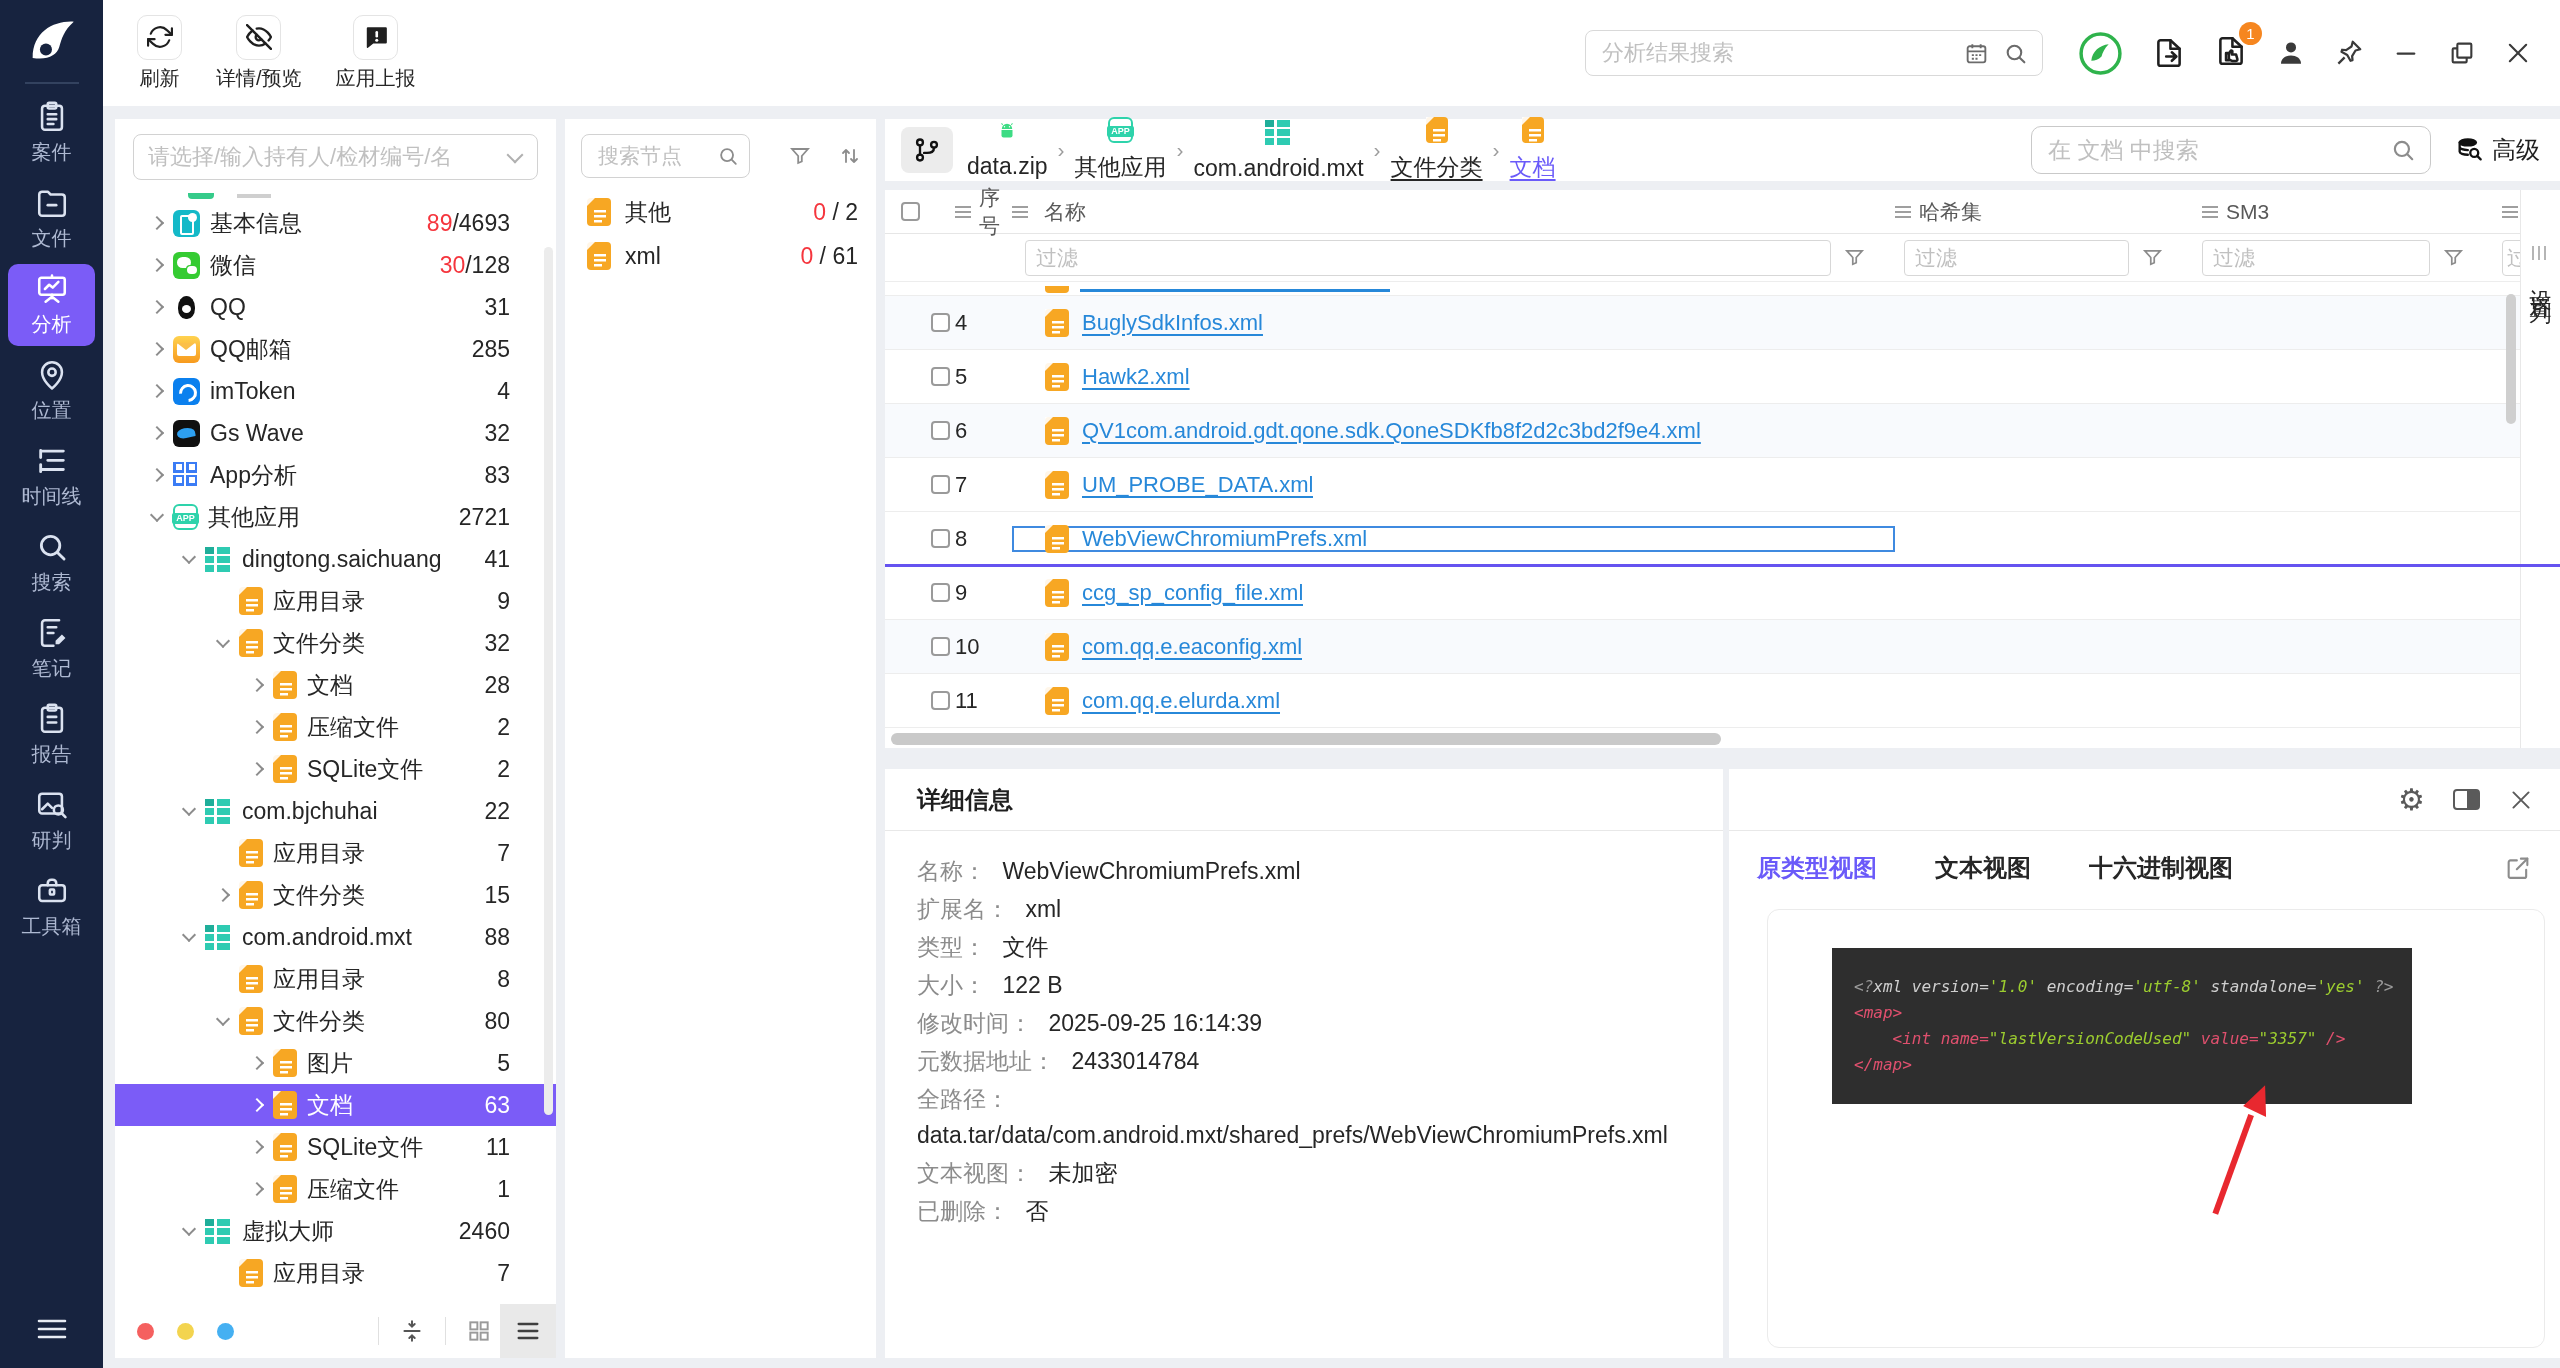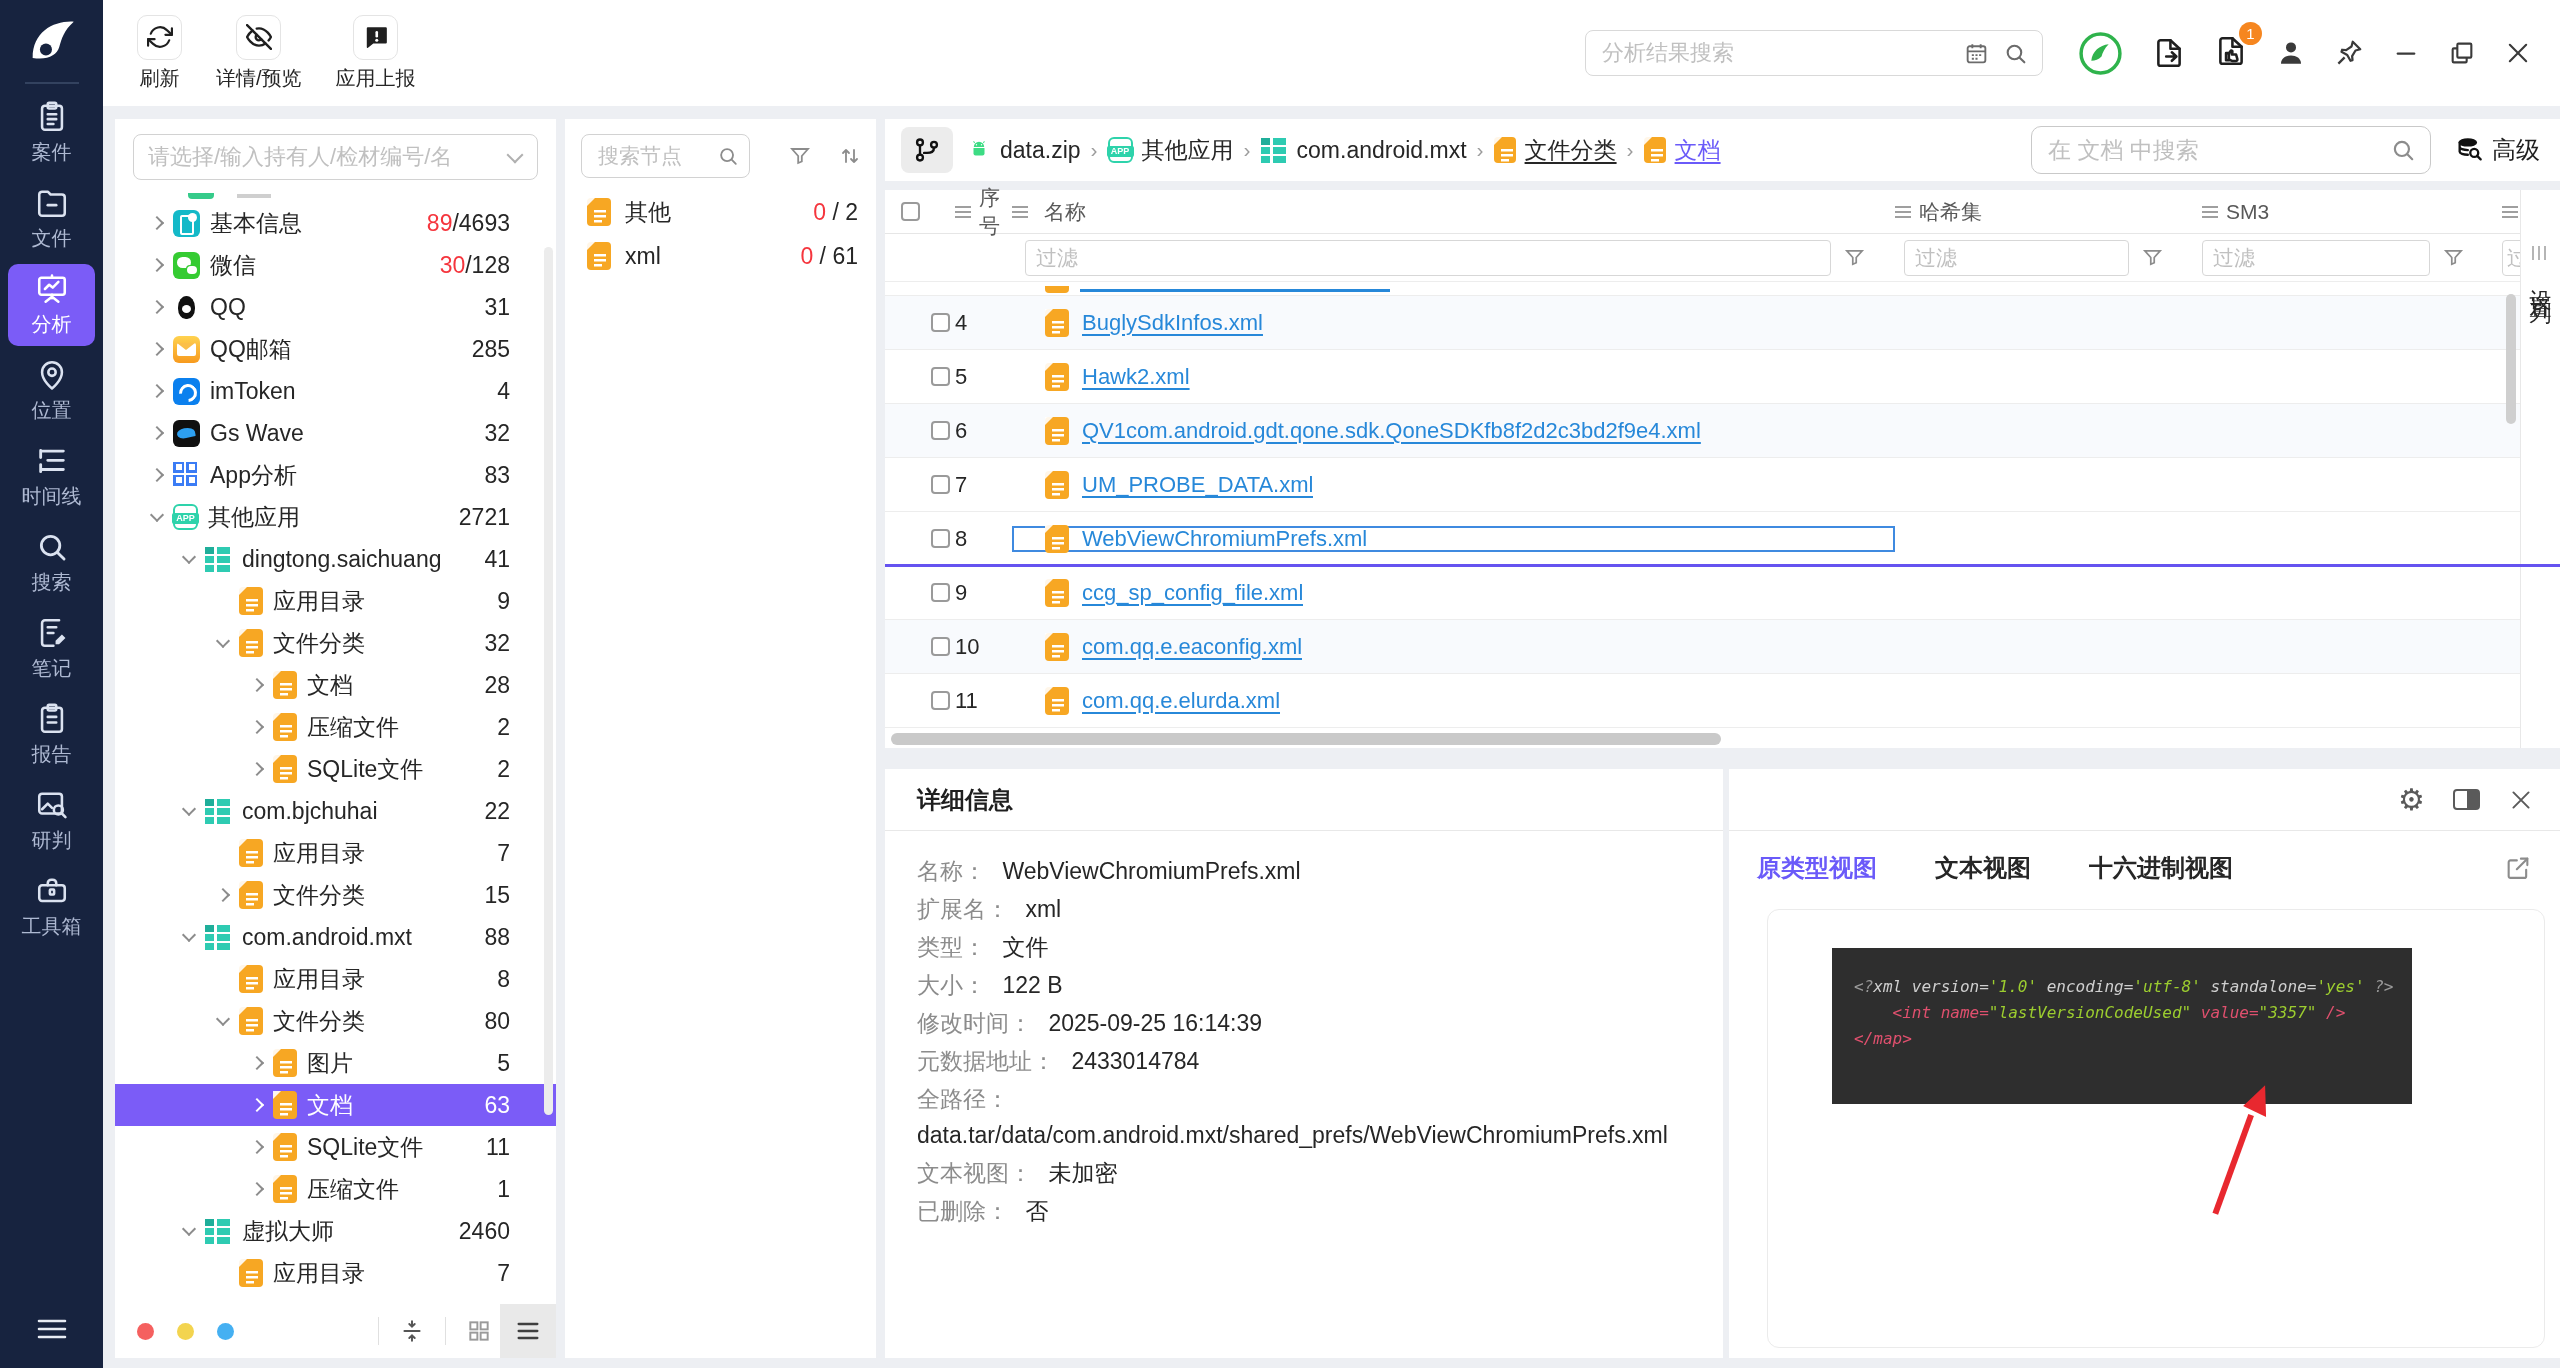--- a/index.html
+++ b/index.html
@@ -70,21 +70,21 @@
   .np-search input{flex:1;border:none;outline:none;font-size:21px;min-width:0;font-family:inherit;}
   .np-row{height:44px;display:flex;align-items:center;padding:0 18px 0 22px;cursor:pointer;}
   .np-label{font-size:23px;margin-left:14px;}
   .np-count{margin-left:auto;font-size:23px;white-space:nowrap;}
   .np-count .hot{color:#f5353d;font-style:normal;}
 
   
   .work{flex:1;display:flex;flex-direction:column;min-width:0;}
   .crumbbar{height:62px;background:#fff;flex:none;display:flex;align-items:center;padding:0 20px 0 16px;}
   .git-btn{width:52px;height:46px;background:#ececec;border-radius:8px;display:flex;align-items:center;justify-content:center;margin-right:14px;cursor:pointer;flex:none;}
-  .bc-item{display:flex;align-items:center;gap:9px;font-size:23px;color:#262626;cursor:pointer;white-space:nowrap;}
+  .bc-item{display:flex;align-items:center;gap:9px;font-size:23px;color:#262626;cursor:pointer;white-space:nowrap;flex-direction:column;}
   .bc-sep{color:#9b9b9b;font-size:21px;margin:0 10px;}
   .bc-under .bc-label{text-decoration:underline;text-underline-offset:4px;}
   .bc-active .bc-label{color:#6a5af9;}
   .crumb-spacer{flex:1;}
   .in-search{width:400px;height:48px;border:1px solid #c9c9c9;border-radius:10px;display:flex;align-items:center;padding:0 14px;flex:none;}
   .in-search input{flex:1;border:none;outline:none;font-size:23px;min-width:0;font-family:inherit;}
   .adv-btn{display:flex;align-items:center;gap:9px;margin-left:24px;font-size:24px;color:#1f1f1f;cursor:pointer;flex:none;}
 
   
   .table-card{height:558px;background:#fff;margin-top:9px;position:relative;flex:none;display:flex;flex-direction:column;}
@@ -960,20 +960,21 @@
                 <svg width="28" height="28" viewBox="0 0 24 24" fill="none" stroke="#8c8c8c" stroke-width="1.8" stroke-linecap="round" stroke-linejoin="round">
                     <path d="M19 13.5V19a1.5 1.5 0 01-1.5 1.5h-12A1.5 1.5 0 014 19V7a1.5 1.5 0 011.5-1.5H11"></path>
                     <path d="M14.5 4H20v5.5"></path>
                     <path d="M20 4l-9 9"></path>
                   </svg>
               </span>
             </div>
             <div class="inner-card">
               <div class="code-box">
                   <div class="cl"><span class="cg">&lt;?</span><span class="cw">xml version=</span><span class="cgr">'1.0'</span><span class="cw"> encoding=</span><span class="cgr">'utf-8'</span><span class="cw"> standalone=</span><span class="cgr">'yes'</span><span class="cg"> ?&gt;</span></div>
+                  <div class="cl"><span class="cp">&lt;map&gt;</span></div>
                   <div class="cl"><span class="cp">    &lt;int name=</span><span class="cgr">"lastVersionCodeUsed"</span><span class="cp"> value=</span><span class="cgr">"3357"</span><span class="cp"> /&gt;</span></div>
                   <div class="cl"><span class="cp">&lt;/map&gt;</span></div>
                 </div>
               <svg class="arrow-svg" viewBox="0 0 779 437">
                 <line x1="449" y1="304" x2="485" y2="205" stroke="#e8282f" stroke-width="6"></line>
                 <polygon points="499,175 500,207 477,196" fill="#e8282f"></polygon>
               </svg>
             </div>
           </div>
         </div>

